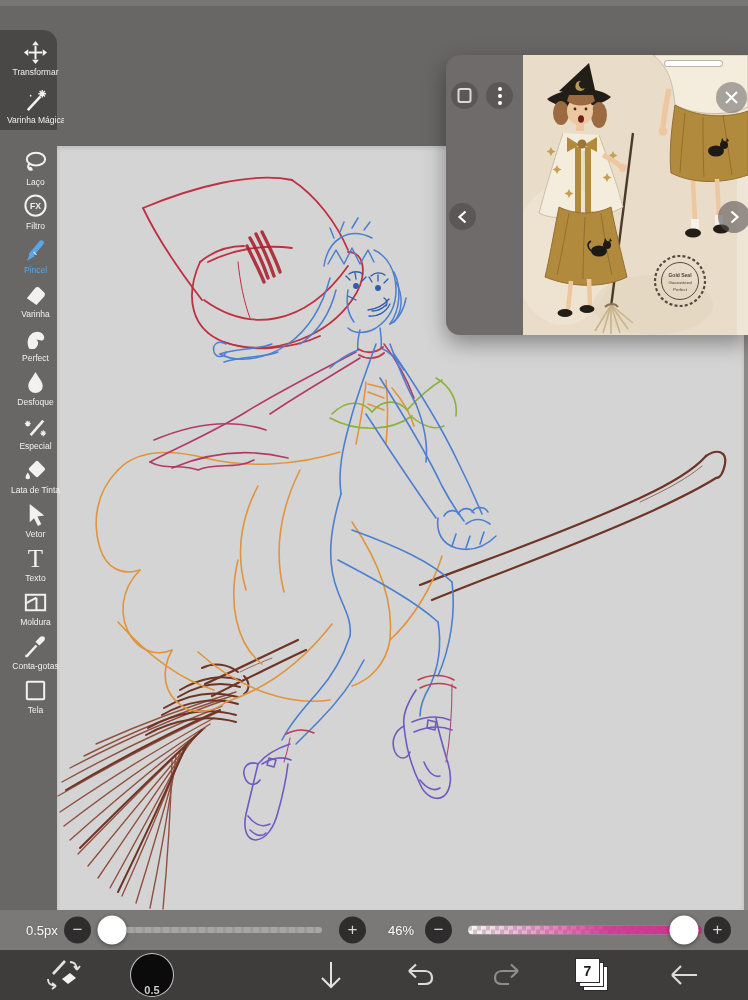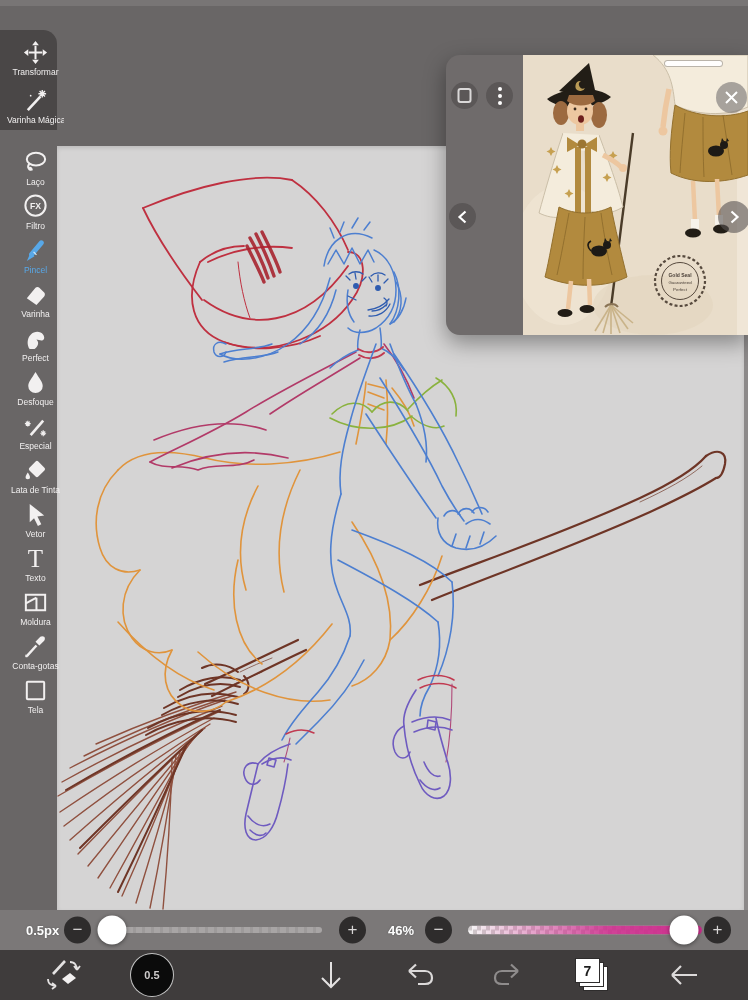--- a/index.html
+++ b/index.html
@@ -33,42 +33,42 @@
                box-shadow:0 8px 22px rgba(0,0,0,.38); }
   .ref-img-wrap { position:absolute; left:77px; top:0; width:225px; height:280px; overflow:hidden; background:#e9ddca; }
   .panel-btn { position:absolute; border-radius:50%; background:#5b5757; display:flex; align-items:center; justify-content:center; cursor:pointer; }
   .pb-sm { width:27px; height:27px; }
   .pb-ghost { background:rgba(120,116,116,.62); }
   .drag-pill { position:absolute; left:141px; top:5px; width:59px; height:7px; border-radius:4px;
                background:rgba(255,255,255,.92); border:1px solid rgba(140,130,115,.6); cursor:grab; }
 
   
   .slider-bar { position:absolute; left:0; top:910px; width:748px; height:40px; background:#7b7878; }
-  .s-label { position:absolute; top:50%; transform:translateY(-50%); font-size:13px; font-weight:bold;
+  .s-label { position:absolute; top:50%; transform:translateY(-50%); font-size:13px; font-weight:normal;
              color:#fdfdfd; text-shadow:0 0 2px #5a5a5a; }
   .round-btn { position:absolute; width:27px; height:27px; border-radius:50%; background:#2e2c2c;
                color:#d8d6d6; font-size:17px; line-height:25px; text-align:center; top:50%;
                transform:translateY(-50%); cursor:pointer; user-select:none; }
   .track { position:absolute; top:50%; transform:translateY(-50%); border-radius:4px; }
   .track-size { left:100px; width:222px; height:6px; background:#a8a5a5;
                 background-image:repeating-linear-gradient(90deg,#a8a5a5 0 6px,#9d9a9a 6px 9px); }
   .track-op { left:468px; width:234px; height:9px; border-radius:5px;
               background-image:linear-gradient(to right, rgba(204,47,141,0), rgba(204,47,141,.9) 60%, #cc2f8d),
                                repeating-conic-gradient(#f7f7f7 0% 25%, #cfcccc 0% 50%);
               background-size:100% 100%, 9px 9px; }
   .knob { position:absolute; width:29px; height:29px; border-radius:50%; background:#ffffff;
           top:50%; transform:translate(-50%,-50%); box-shadow:0 1px 4px rgba(0,0,0,.45); cursor:grab; }
 
   
   .bottom-bar { position:absolute; left:0; top:950px; width:748px; height:50px; background:#3f3c3c; }
   .bicon { position:absolute; top:50%; transform:translate(-50%,-50%); cursor:pointer; }
   .brush-preview { position:absolute; left:152px; top:50%; transform:translate(-50%,-50%);
                    width:44px; height:44px; border-radius:50%; background:#0b0b0b;
                    border:1.5px solid rgba(255,255,255,.75);
-                   display:flex; align-items:center; justify-content:center;
+                   display:flex; align-items:flex-end; justify-content:center;
                    color:#cfcccc; font-size:11px; font-weight:bold; cursor:pointer; }
   .layers-btn { position:absolute; left:592px; top:50%; transform:translate(-50%,-50%); width:34px; height:34px; cursor:pointer; }
   .sheet { position:absolute; background:#ffffff; border:1.5px solid #2e2c2c; width:25px; height:25px; }
   .sheet.s3 { left:8px; top:8px; } .sheet.s2 { left:4px; top:4px; }
   .sheet.s1 { left:0; top:0; display:flex; align-items:center; justify-content:center;
               font-size:14px; font-weight:bold; color:#1c1c1c; }
 </style>
 </head>
 <body>
 

